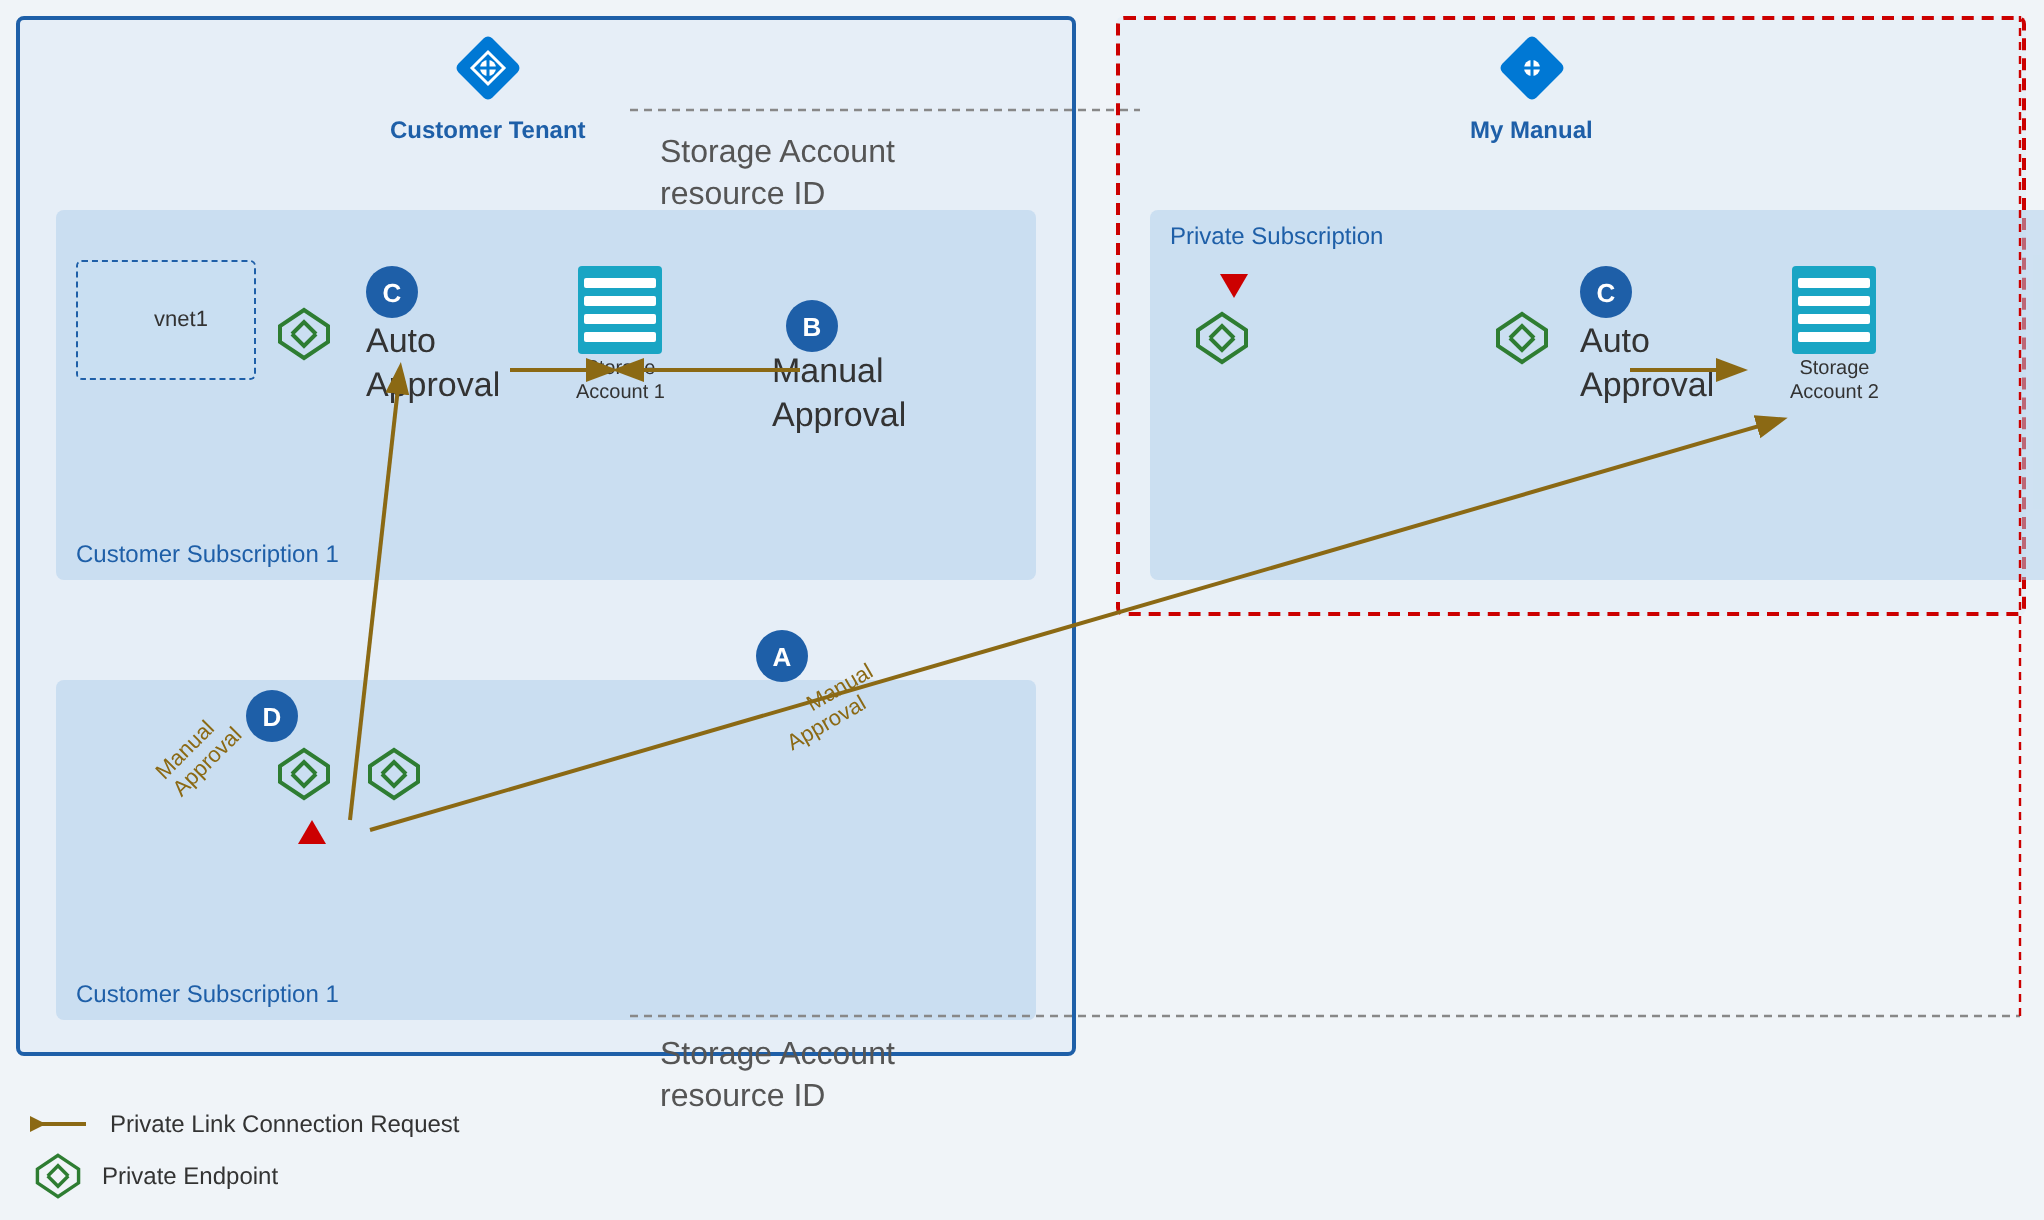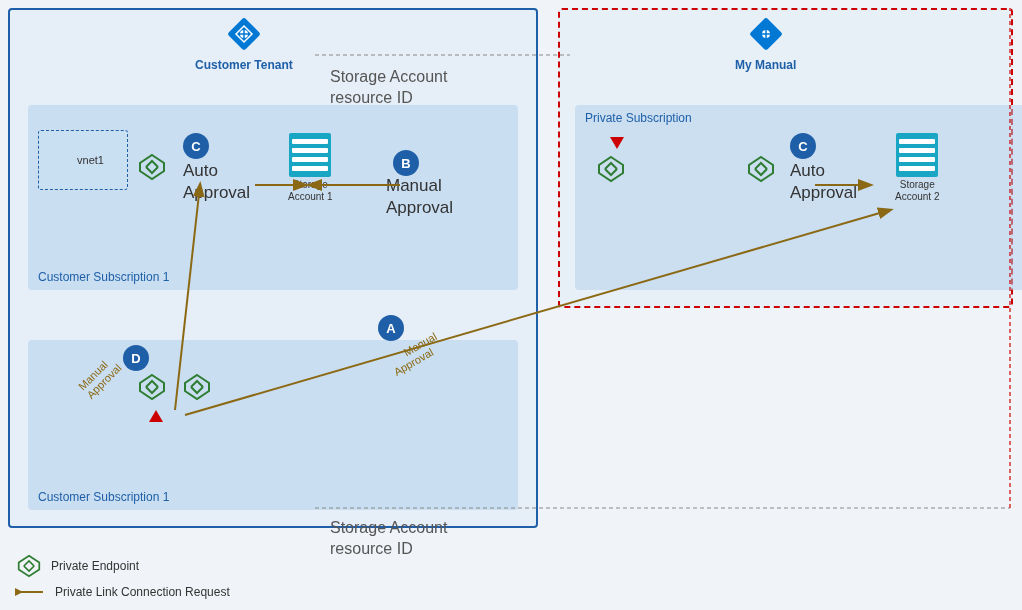--- a/index.html
+++ b/index.html
@@ -407,33 +407,33 @@
 
     <line x1="175" y1="410" x2="200" y2="185" stroke="#8b6914" stroke-width="2" marker-end="url(#arrowhead-brown)"></line>
 
     <line x1="255" y1="185" x2="305" y2="185" stroke="#8b6914" stroke-width="2" marker-end="url(#arrowhead-brown)"></line>
 
     <line x1="815" y1="185" x2="870" y2="185" stroke="#8b6914" stroke-width="2" marker-end="url(#arrowhead-brown)"></line>
   </svg>
 
   <div class="legend">
     <div class="legend-item">
-      <svg width="28" height="24" viewBox="0 0 28 28">
-        <polygon points="14,2 26,10 26,18 14,26 2,18 2,10" fill="none" stroke="#2e7d32" stroke-width="2"></polygon>
-        <polyline points="8,14 14,8 20,14" fill="none" stroke="#2e7d32" stroke-width="2"></polyline>
-        <polyline points="8,14 14,20 20,14" fill="none" stroke="#2e7d32" stroke-width="2"></polyline>
-      </svg>
-      <span>Private Endpoint</span>
-    </div>
-    <div class="legend-item">
       <svg width="32" height="16">
         <defs>
           <marker id="leg-arrow" markerWidth="6" markerHeight="6" refX="2" refY="3" orient="auto">
             <path d="M6,0 L6,6 L0,3 z" fill="#8b6914"></path>
           </marker>
         </defs>
         <line x1="28" y1="8" x2="4" y2="8" stroke="#8b6914" stroke-width="2" marker-end="url(#leg-arrow)"></line>
       </svg>
       <span>Private Link Connection Request</span>
     </div>
+    <div class="legend-item">
+      <svg width="28" height="24" viewBox="0 0 28 28">
+        <polygon points="14,2 26,10 26,18 14,26 2,18 2,10" fill="none" stroke="#2e7d32" stroke-width="2"></polygon>
+        <polyline points="8,14 14,8 20,14" fill="none" stroke="#2e7d32" stroke-width="2"></polyline>
+        <polyline points="8,14 14,20 20,14" fill="none" stroke="#2e7d32" stroke-width="2"></polyline>
+      </svg>
+      <span>Private Endpoint</span>
+    </div>
   </div>
 
 </div>
 
 </body></html>

